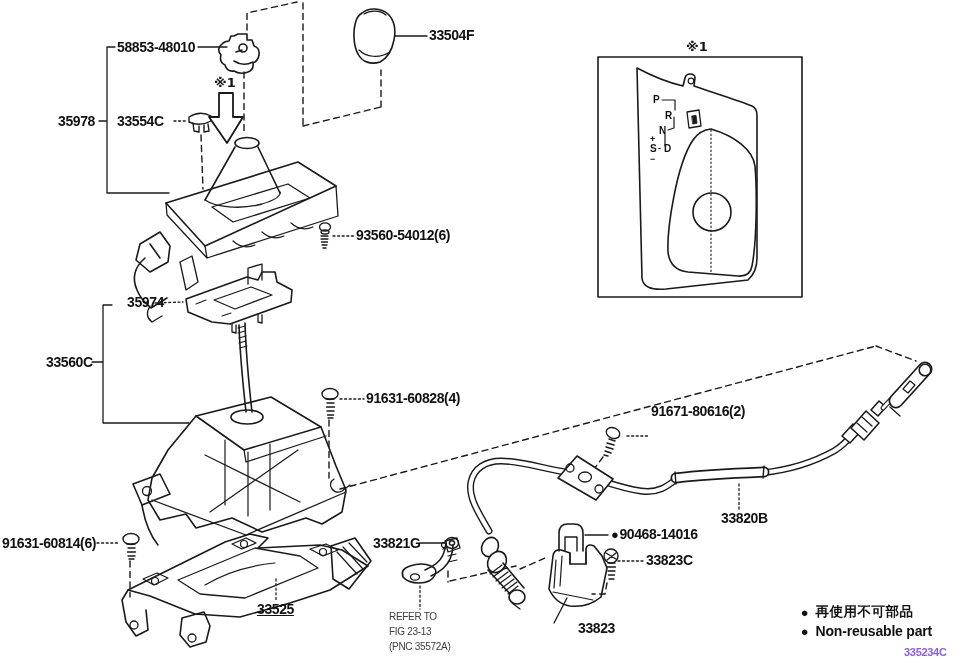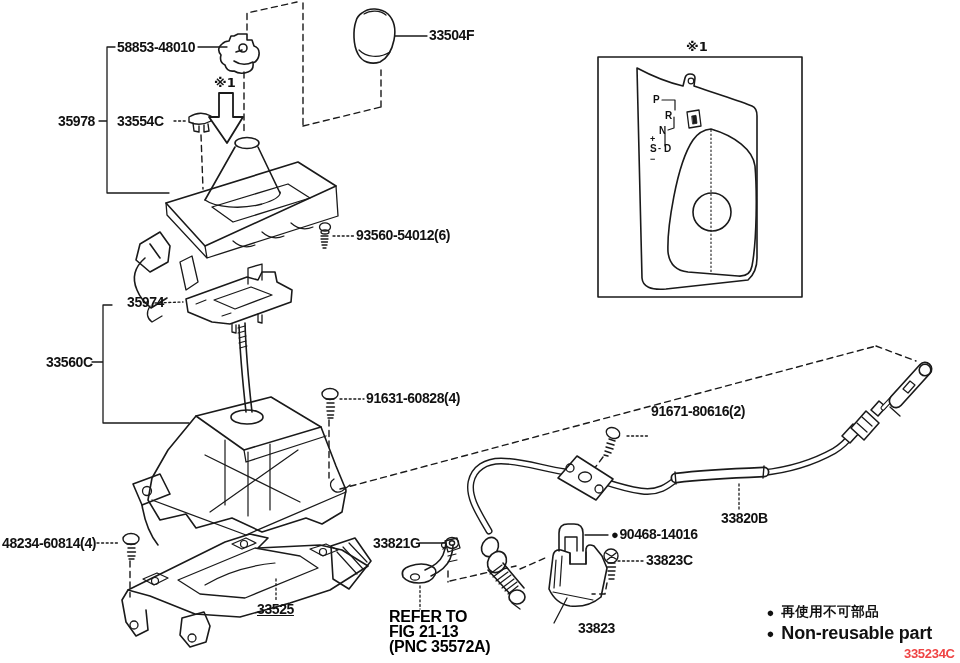--- a/index.html
+++ b/index.html
@@ -3,30 +3,30 @@
 <meta charset="utf-8">
 <style>
   html,body{margin:0;padding:0;background:#fff;}
   .stage{position:relative;width:960px;height:663px;background:#ffffff;overflow:hidden;
          font-family:"Liberation Sans","DejaVu Sans",sans-serif;}
   svg{position:absolute;left:0;top:0;}
   .lbl{position:absolute;font-weight:700;font-size:14px;letter-spacing:-0.4px;color:#111;
        white-space:nowrap;line-height:15px;z-index:5;}
   .marker{position:absolute;font-weight:700;font-size:13px;color:#111;z-index:5;
           font-family:"DejaVu Sans","Liberation Sans",sans-serif;}
-  .refer{position:absolute;font-weight:700;font-size:16px;letter-spacing:-0.3px;color:#000000;
+  .refer{position:absolute;font-weight:400;font-size:10px;letter-spacing:-0.3px;color:#404040;
          line-height:15px;white-space:nowrap;z-index:5;}
   .legend{position:absolute;right:28px;top:603px;z-index:5;}
   .legend-row{display:flex;align-items:center;gap:7px;font-weight:700;color:#111;
               justify-content:flex-start;margin-bottom:2px;}
   .legend-bullet{font-size:13px;line-height:13px;}
   .legend-jp{font-size:13.5px;font-family:Liberation Serif, serif;letter-spacing:0.5px;}
-  .legend-en{font-size:18px;letter-spacing:-0.2px;}
-  .figcode{position:absolute;left:904px;top:646px;font-weight:700;font-size:13px;
-           letter-spacing:-0.3px;color:#ef4444;z-index:5;}
+  .legend-en{font-size:14px;letter-spacing:-0.2px;}
+  .figcode{position:absolute;left:904px;top:646px;font-weight:700;font-size:11px;
+           letter-spacing:-0.3px;color:#8b5cf6;z-index:5;}
   .bullet-inline{font-size:13px;margin-right:1px;}
   .gate{position:absolute;font-weight:700;color:#111;font-size:10px;line-height:10px;z-index:6;}
   .gate-sm{font-size:9px;}
 </style>
 </head>
 <body>
 
 <div class="stage">
 
 <svg width="960" height="663" viewBox="0 0 960 663">
@@ -249,21 +249,21 @@
 
   <span class="lbl" style="left:117px;top:40px;">58853-48010</span>
   <span class="lbl" style="left:429px;top:28px;">33504F</span>
   <span class="lbl" style="left:58px;top:114px;text-align:center;">35978</span>
   <span class="lbl" style="left:117px;top:114px;">33554C</span>
   <span class="lbl" style="left:356px;top:228px;">93560-54012(6)</span>
   <span class="lbl" style="left:114px;top:295px;margin-left:13px;">35974</span>
   <span class="lbl" style="left:46px;top:355px;">33560C</span>
   <span class="lbl" style="left:366px;top:391px;">91631-60828(4)</span>
   <span class="lbl" style="left:651px;top:404px;">91671-80616(2)</span>
-  <span class="lbl" style="left:2px;top:536px;">48234-60814(4)</span>
+  <span class="lbl" style="left:2px;top:536px;">91631-60814(6)</span>
   <span class="lbl" style="left:373px;top:536px;">33821G</span>
   <span class="lbl" style="left:257px;top:602px;text-decoration:underline;">33525</span>
   <span class="lbl" style="left:721px;top:511px;">33820B</span>
   <span class="lbl" style="left:611px;top:527px;"><span class="bullet-inline">●</span><span>90468-14016</span></span>
   <span class="lbl" style="left:646px;top:553px;">33823C</span>
   <span class="lbl" style="left:578px;top:621px;">33823</span>
 
   <span class="marker" style="left:214px;top:75px;">※1</span>
   <span class="marker" style="left:686px;top:39px;">※1</span>
 
@@ -271,21 +271,21 @@
   <span class="gate" style="left:665px;top:111px;">R</span>
   <span class="gate" style="left:659px;top:126px;">N</span>
   <span class="gate gate-sm" style="left:650px;top:134px;">+</span>
   <span class="gate" style="left:650px;top:144px;">S</span>
   <span class="gate gate-sm" style="left:658px;top:143px;">-</span>
   <span class="gate" style="left:664px;top:144px;">D</span>
   <span class="gate gate-sm" style="left:650px;top:154px;">−</span>
 
   <div class="refer" style="left:389px;top:609px;">
     <div>REFER TO</div>
-    <div>FIG 21-13</div>
+    <div>FIG 23-13</div>
     <div>(PNC 35572A)</div>
   </div>
 
   <div class="legend">
     <div class="legend-row">
       <span class="legend-bullet">●</span>
       <span class="legend-jp">再使用不可部品</span>
     </div>
     <div class="legend-row">
       <span class="legend-bullet">●</span>

